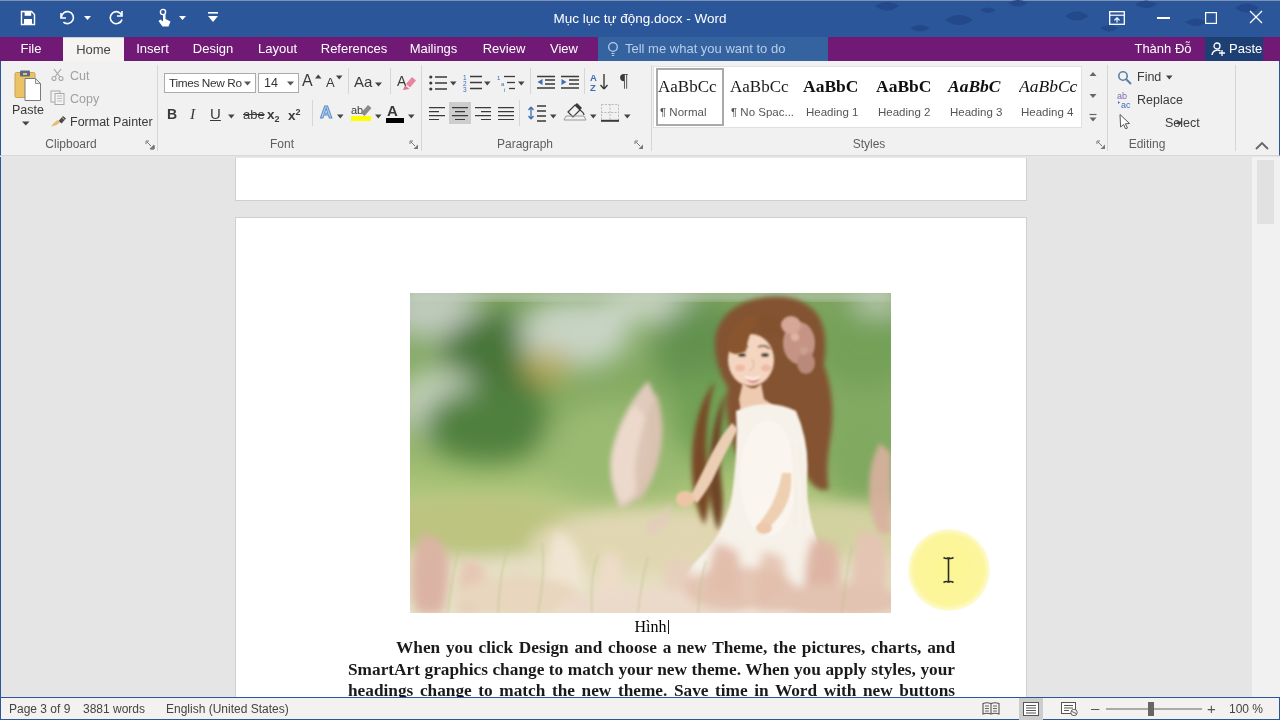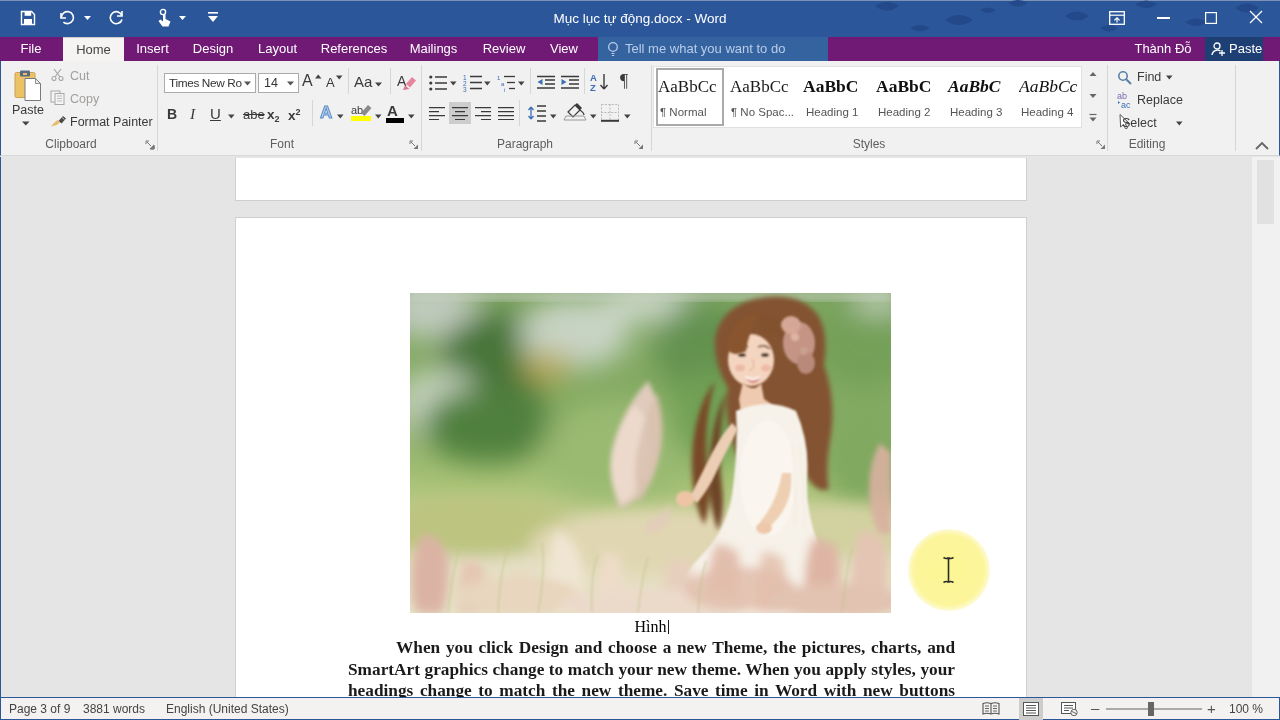--- a/index.html
+++ b/index.html
@@ -352,21 +352,21 @@
       </svg>
     <svg class="abs" style="left:1116px;top:91px" width="17" height="17" viewBox="0 0 17 17">
       <text x="1" y="8" font-size="9" fill="#7a6bb0" font-family="Liberation Sans">ab</text>
       <text x="5" y="16.5" font-size="9" fill="#3f6fb5" font-family="Liberation Sans">ac</text>
       <path d="M2 10 v3 l2 -1.5z" fill="#3f6fb5"></path>
     </svg>
     <div class="abs rtext" style="left:1137px;top:93px;">Replace</div>
     <svg class="abs" style="left:1119px;top:114px" width="12" height="15" viewBox="0 0 12 15">
       <path d="M1 0.5 L10.5 9.5 L6.3 9.8 L8.5 14 L6.5 14.8 L4.6 10.5 L1.6 13z" fill="#fff" stroke="#555" stroke-width="1"></path>
     </svg>
-    <div class="abs rtext" style="left:1122px;top:116px;">Select</div>
+    <div class="abs rtext" style="left:1165px;top:116px;">Select</div>
     <svg class="abs" style="left:1176px;top:121px" width="7" height="5" viewBox="0 0 7 5">
         <path d="M0 0.5 h6.5 l-3.2 4z" fill="#444"></path>
       </svg>
     <div class="glabel" style="left:1102px;width:90px;">Editing</div>
     <div class="gsep" style="left:1235px;"></div>
     <svg class="abs" style="left:1255px;top:141px" width="14" height="9" viewBox="0 0 14 9">
         <path d="M1 8 L7 2 L13 8" stroke="#666" stroke-width="1.8" fill="none"></path>
       </svg>
   </div>
   <div id="docarea">

